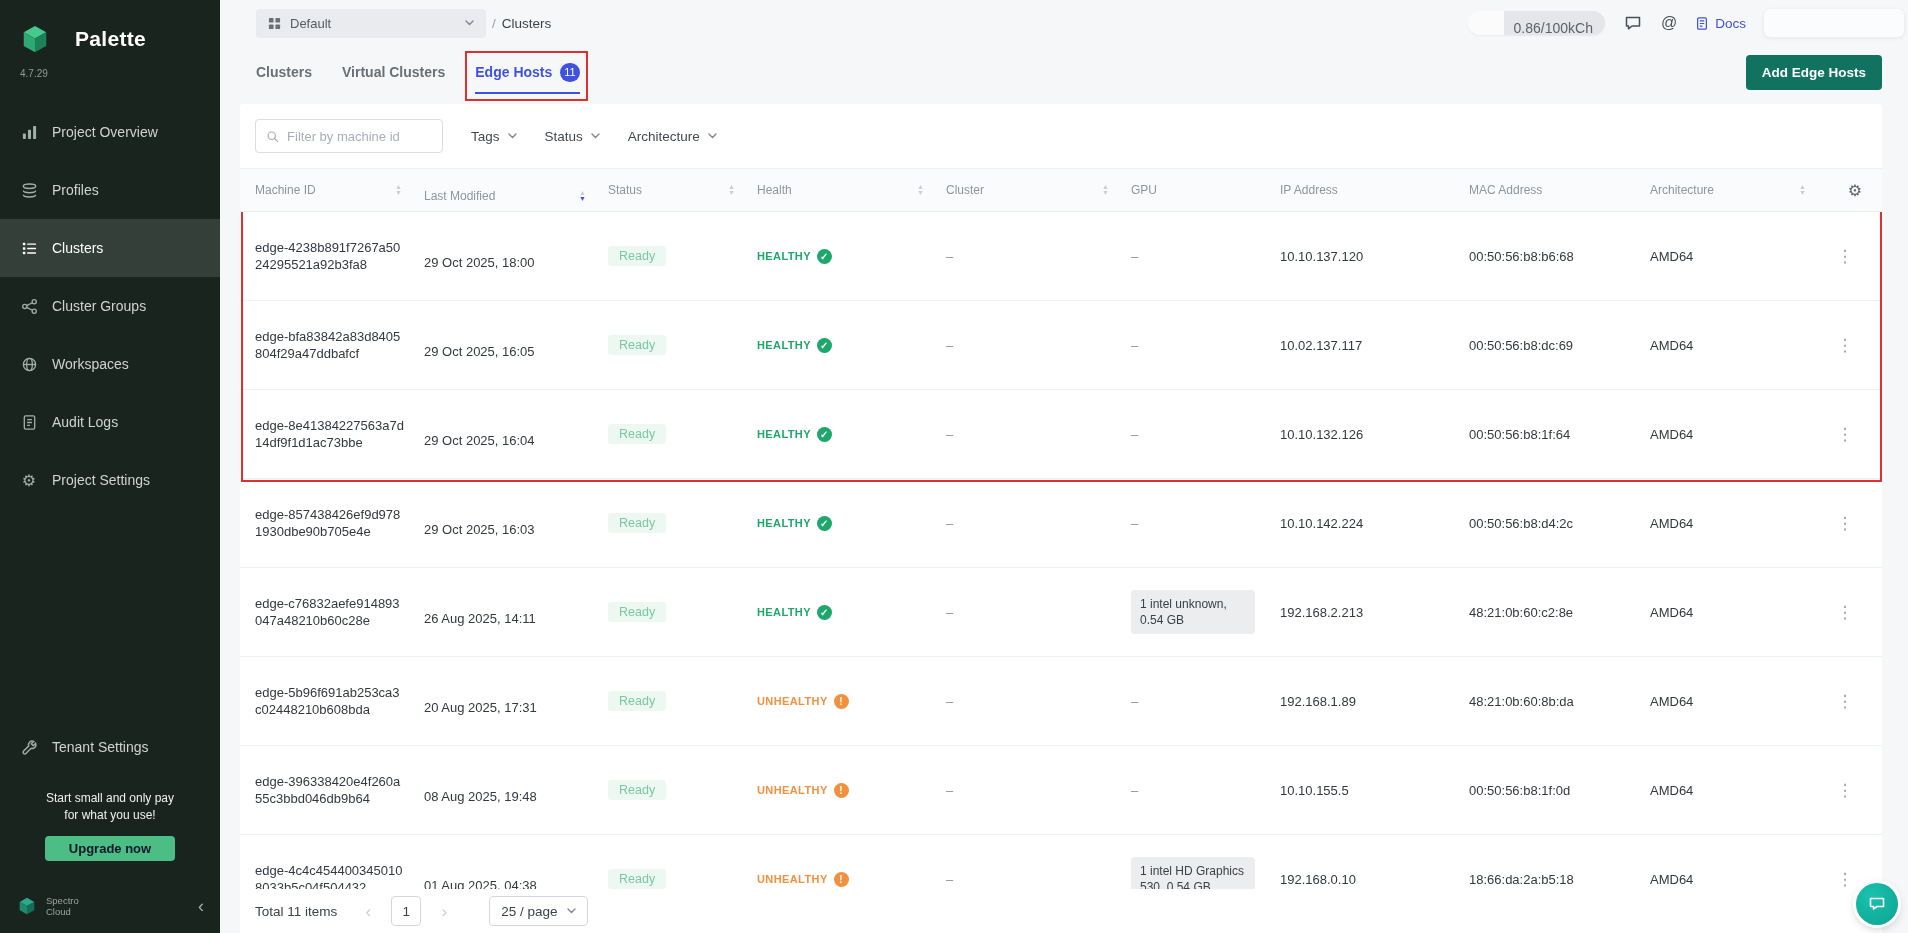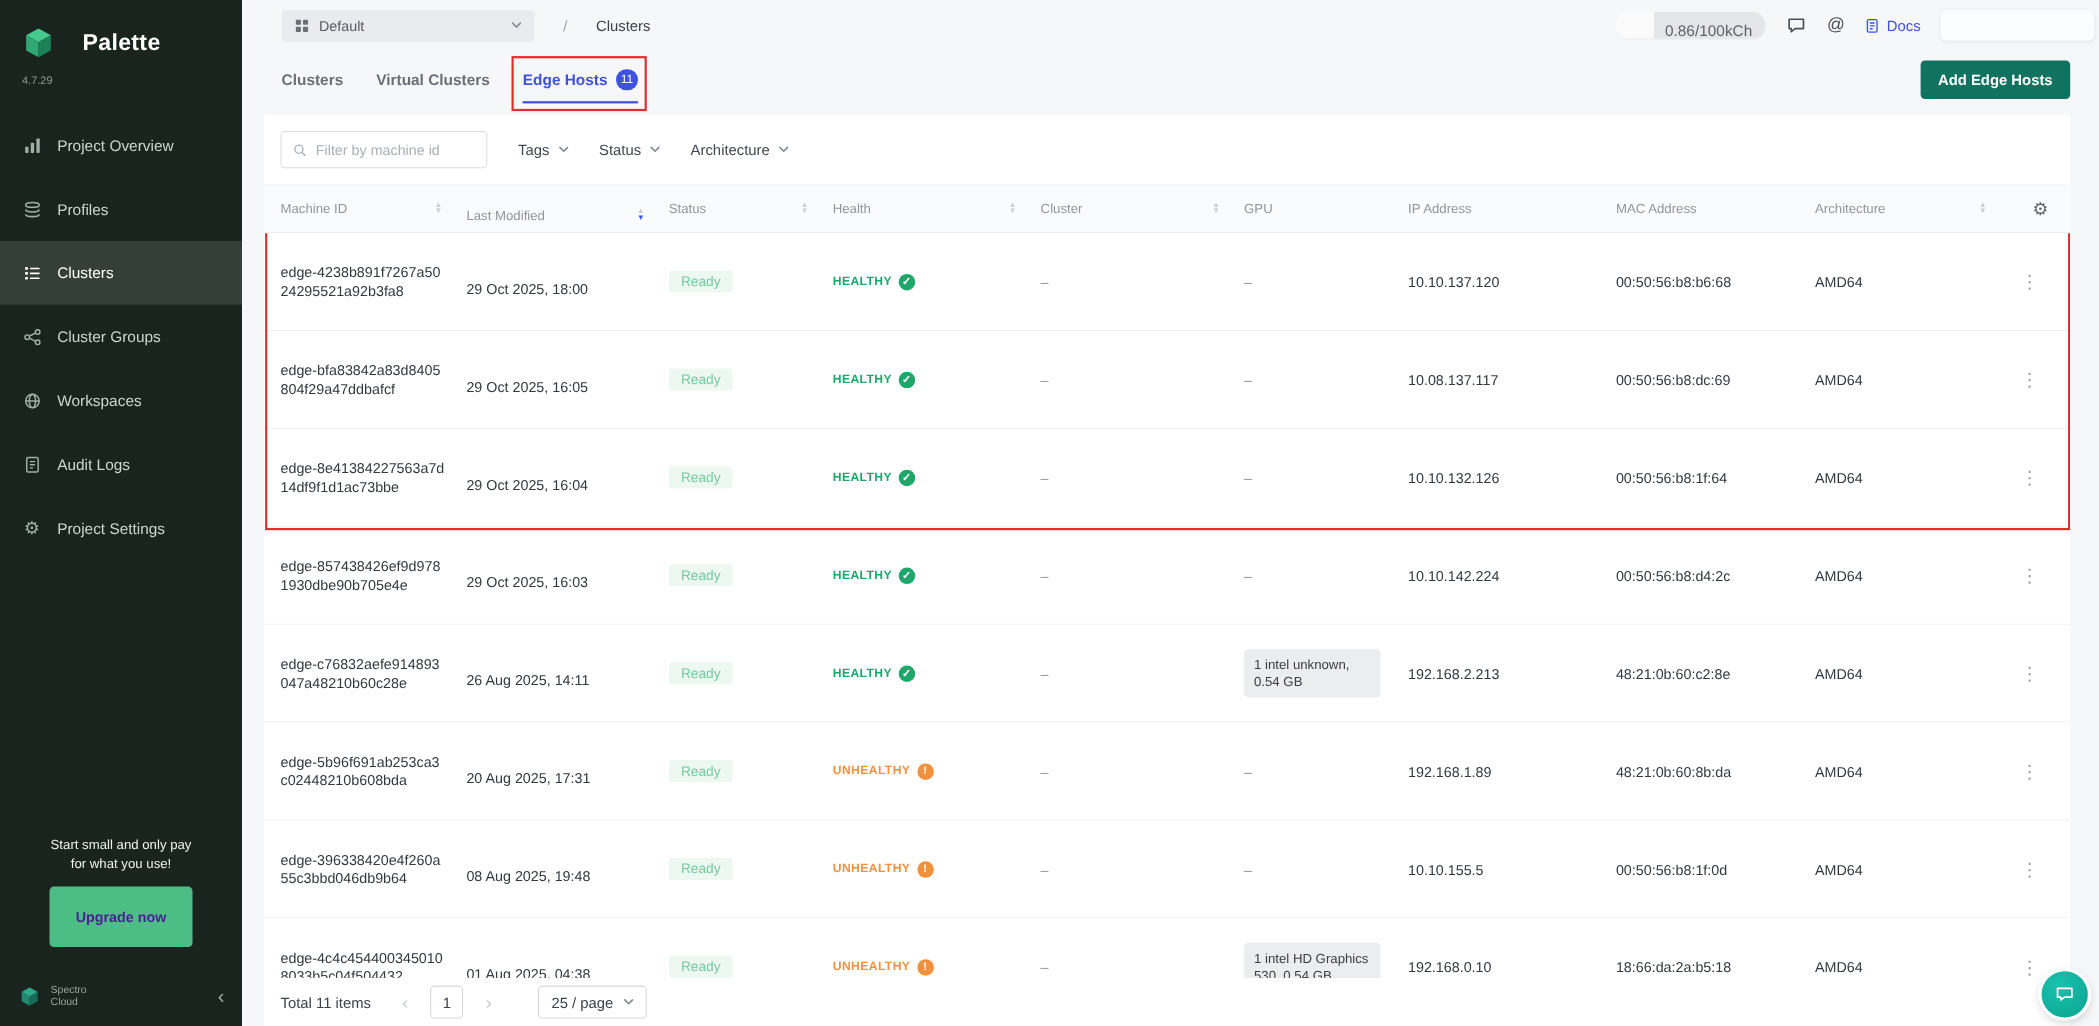--- a/index.html
+++ b/index.html
@@ -25,32 +25,32 @@
   .nav-item {
     display: flex; align-items: center; gap: 14px; height: 58px; padding: 0 20px;
     font-size: 14px; color: #ccd5cf; cursor: pointer; white-space: nowrap;
   }
   .nav-item .nicon { width: 18px; height: 18px; display: flex; align-items: center; justify-content: center; color: #9fb0a7; flex-shrink: 0; font-size: 16px; }
   .nav-item.active { background: #333f38; color: #fff; }
   .nav-item.active .nicon { color: #fff; }
   .side-spacer { flex: 1; }
   .upsell { text-align: center; font-size: 12px; line-height: 17px; color: #eef2ef; padding: 14px 16px 10px; }
   .upgrade-btn {
-    margin: 2px auto 24px; background: #4cbd85; color: #4c1d95; border: none; border-radius: 4px;
-    font-size: 13px; font-weight: 700; padding: 20px 24px; cursor: pointer; font-family: inherit;
+    margin: 2px auto 24px; background: #4cbd85; color: #0f172a; border: none; border-radius: 4px;
+    font-size: 13px; font-weight: 700; padding: 5px 24px; cursor: pointer; font-family: inherit;
   }
   .brand-row { display: flex; align-items: center; gap: 8px; padding: 10px 16px 16px; }
   .brand-row svg { width: 22px; height: 22px; }
   .brand-text { font-size: 9.5px; line-height: 11px; color: #9aa49d; }
   .collapse-chev { margin-left: auto; color: #a5aea8; font-size: 18px; cursor: pointer; line-height: 1; }
 
   
   .main { flex: 1; display: flex; flex-direction: column; min-width: 0; }
 
-  .topbar { height: 40px; display: flex; align-items: center; gap: 26px; padding: 6px 4px 0 36px; }
+  .topbar { height: 40px; display: flex; align-items: center; gap: 6px; padding: 6px 4px 0 36px; }
   .project-select {
     width: 230px; height: 29px; background: #e9ebee; border-radius: 4px;
     display: flex; align-items: center; gap: 9px; padding: 0 12px; cursor: pointer;
   }
   .project-select .label { font-size: 13px; color: #565c63; flex: 1; }
   .crumb-sep { color: #9aa0a7; font-size: 13.5px; }
   .crumb { font-size: 13.5px; color: #39434c; font-weight: 500; }
   .topbar-right { margin-left: auto; display: flex; align-items: center; gap: 18px; }
   .usage-pill {
     height: 24px; border-radius: 12px; padding: 10px 12px 0 46px; display: flex; align-items: center;
@@ -221,20 +221,28 @@
       <span>Audit Logs</span>
     </div>
     <div class="nav-item">
       <span class="nicon">⚙</span>
       <span>Project Settings</span>
     </div>
   </nav>
 
   <div class="side-spacer"></div>
 
+  <div class="nav-item">
+    <span class="nicon">
+        <svg viewBox="0 0 18 18" fill="none" stroke="currentColor" stroke-width="1.5" width="17" height="17">
+          <path d="M13.5 2.5a4 4 0 0 0-5.4 4.9L2.5 13a1.8 1.8 0 0 0 2.5 2.5l5.6-5.6a4 4 0 0 0 4.9-5.4l-2.6 2.6-2-2z"></path>
+        </svg>
+      </span>
+    <span>Tenant Settings</span>
+  </div>
 
   <div class="upsell">
     <div>Start small and only pay</div>
     <div>for what you use!</div>
   </div>
   <button class="upgrade-btn">Upgrade now</button>
 
   <div class="brand-row">
     <svg viewBox="0 0 24 24">
         <polygon points="12,3 20,7.5 12,12 4,7.5" fill="#2ba98a"></polygon>
@@ -413,21 +421,21 @@
         <div class="cell col-modified">29 Oct 2025, 16:05</div>
         <div class="cell col-status"><span class="status-pill">Ready</span></div>
         <div class="cell col-health">
             <span class="health healthy">
               <span>HEALTHY</span>
               <span class="health-icon"></span>
             </span>
           </div>
         <div class="cell col-cluster dash-cell">–</div>
         <div class="cell col-gpu dash-cell">–</div>
-        <div class="cell col-ip">10.08.137.117</div>
+        <div class="cell col-ip">10.02.137.117</div>
         <div class="cell col-mac">00:50:56:b8:dc:69</div>
         <div class="cell col-arch">AMD64</div>
         <div class="cell col-actions">
             <span class="kebab">⋮</span>
           </div>
       </div>
 
       <div class="row">
         <div class="cell col-machine machine-id">edge-8e41384227563a7d14df9f1d1ac73bbe</div>
         <div class="cell col-modified">29 Oct 2025, 16:04</div>

